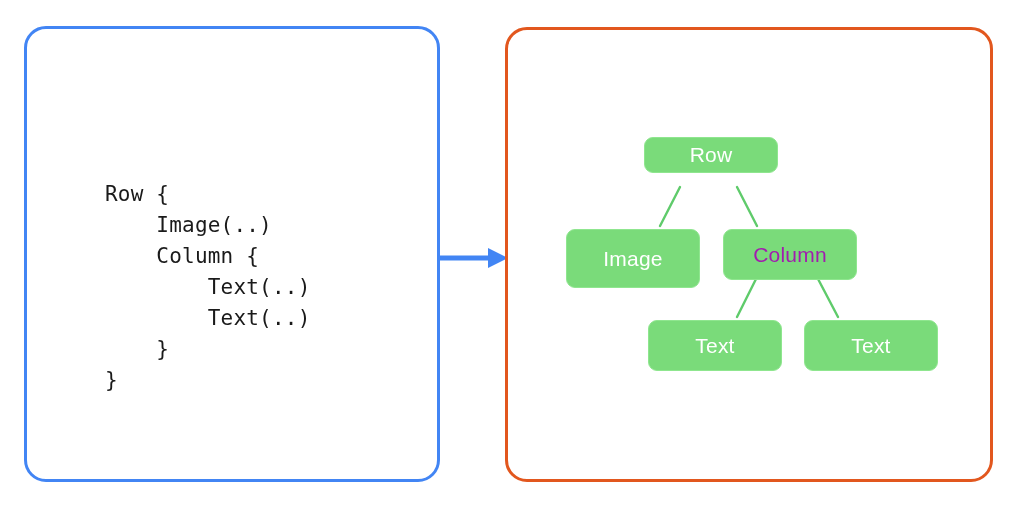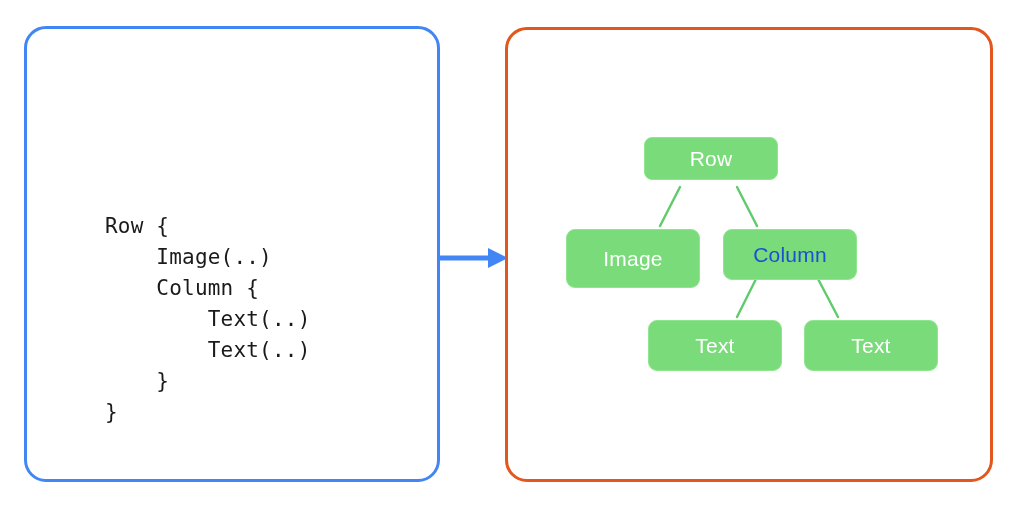--- a/index.html
+++ b/index.html
@@ -77,21 +77,21 @@
     font-family: "Liberation Sans", sans-serif;
     letter-spacing: 0.2px;
   }
 </style>
 </head>
 <body>
 
 <div id="canvas" style="background: rgb(255, 255, 255);">
 
   <div class="panel" id="code-panel" style="border-color: rgb(66, 133, 244);">
-    <pre id="code-block" style="color: rgb(26, 26, 26); margin-top: 32px;">Row {
+    <pre id="code-block" style="color: rgb(26, 26, 26);">Row {
     Image(..)
     Column {
         Text(..)
         Text(..)
     }
 }</pre>
   </div>
 
   <svg id="flow-arrow" viewBox="0 0 76 40">
     <line x1="2" y1="20" x2="54" y2="20" stroke="#4285f4" stroke-width="5"></line>
@@ -102,29 +102,29 @@
 
     <svg id="tree-edges" viewBox="0 0 488 455" style="position:absolute;left:-3px;top:-3px;width:488px;height:455px;">
       <g stroke="#5fcb6b" stroke-width="2.4" fill="none" stroke-linecap="round">
         <line x1="175" y1="160" x2="155" y2="199"></line>
         <line x1="232" y1="160" x2="252" y2="199"></line>
         <line x1="252" y1="250" x2="232" y2="290"></line>
         <line x1="312" y1="250" x2="333" y2="290"></line>
       </g>
     </svg>
 
-    <div class="tree-node" style="left: 136px; top: 107px; width: 134px; height: 43px; background: rgb(122, 219, 122); border-color: rgb(143, 230, 143); color: rgb(255, 255, 255); border-radius: 8px;">
+    <div class="tree-node" style="left: 136px; top: 107px; width: 134px; height: 36px; background: rgb(122, 219, 122); border-color: rgb(143, 230, 143); color: rgb(255, 255, 255);">
       <span>Row</span>
     </div>
 
     <div class="tree-node" style="left: 58px; top: 199px; width: 134px; height: 59px; background: rgb(122, 219, 122); border-color: rgb(143, 230, 143); color: rgb(255, 255, 255);">
       <span>Image</span>
     </div>
 
-    <div class="tree-node" style="left: 215px; top: 199px; width: 134px; height: 51px; background: rgb(122, 219, 122); border-color: rgb(143, 230, 143); color: #1d4ed8;">
+    <div class="tree-node" style="left: 215px; top: 199px; width: 134px; height: 51px; background: rgb(122, 219, 122); border-color: rgb(143, 230, 143); color: #a21caf;">
       <span>Column</span>
     </div>
 
     <div class="tree-node" style="left: 140px; top: 290px; width: 134px; height: 51px; background: rgb(122, 219, 122); border-color: rgb(143, 230, 143); color: rgb(255, 255, 255);">
       <span>Text</span>
     </div>
 
     <div class="tree-node" style="left: 296px; top: 290px; width: 134px; height: 51px; background: rgb(122, 219, 122); border-color: rgb(143, 230, 143); color: rgb(255, 255, 255);">
       <span>Text</span>
     </div>

